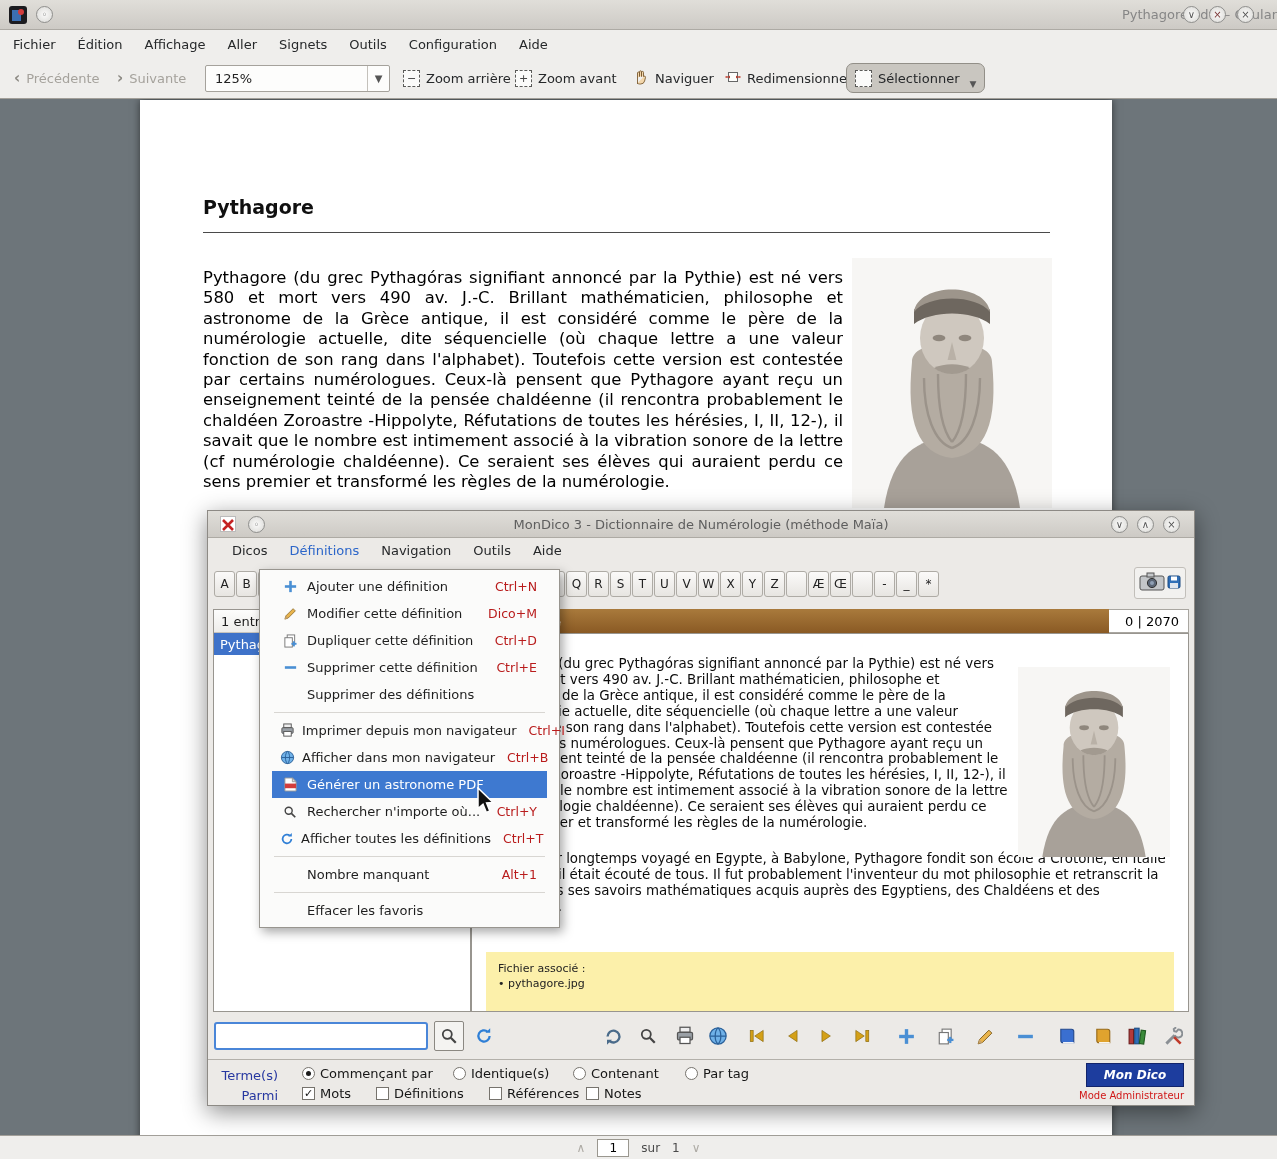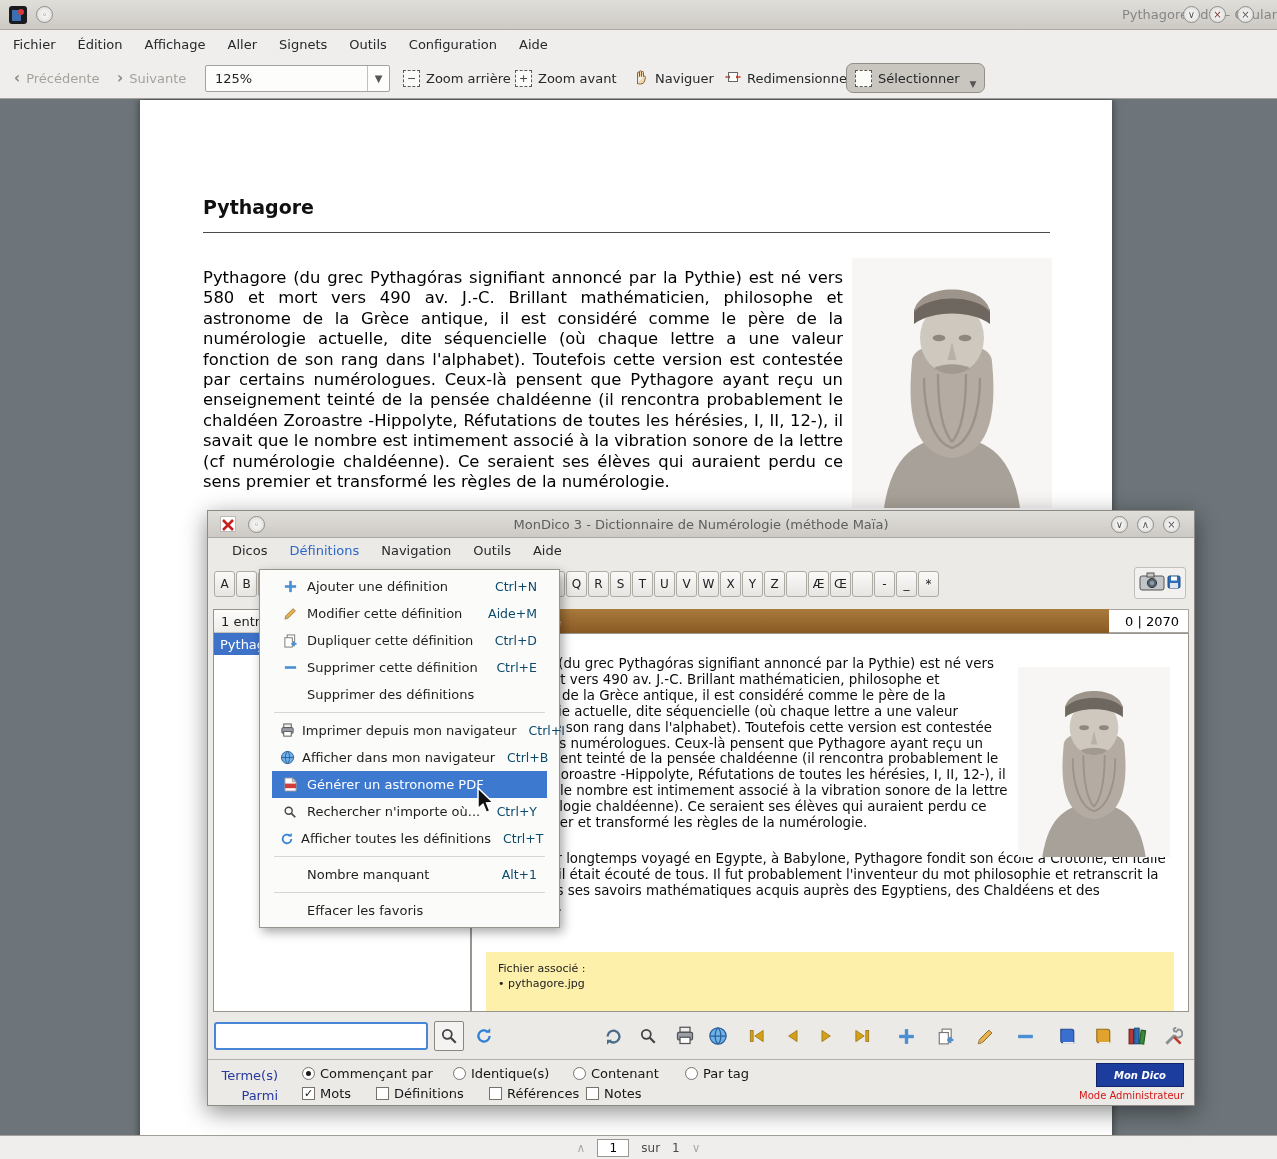--- a/index.html
+++ b/index.html
@@ -70,29 +70,29 @@
   #md-search { left:6px; top:6px; width:214px; height:28px; border:2px solid #4a86d8; border-radius:3px; background:#fff; font-size:13px; padding:0 6px; font-family:"DejaVu Sans",sans-serif; }
   .mdbtn { width:30px; height:30px; top:5px; display:flex; align-items:center; justify-content:center; background:transparent; border:none; }
   .mdbtn.framed { border:1px solid #8b8882; border-radius:2px; background:#f4f3f1; }
 
   #md-footer { top:548px; left:0; right:0; bottom:0; border-top:1px solid #b3b0aa; background:#eceae7; }
   .f-label { color:#2637a0; font-size:13px; width:62px; text-align:right; }
   .opt { display:flex; align-items:center; font-size:13px; color:#161616; }
   .radio { width:13px; height:13px; border:1px solid #76736d; border-radius:50%; background:#fff; margin-right:5px; position:relative; }
   .radio.checked::after { content:""; position:absolute; inset:3px; border-radius:50%; background:#1c1c1c; }
   .checkbox { width:13px; height:13px; border:1px solid #76736d; background:#fff; margin-right:5px; display:flex; align-items:center; justify-content:center; font-size:11px; color:#111; line-height:1; }
-  #md-logo { right:10px; top:3px; width:88px; height:24px; background:#1d3d9e; border:1px solid #12246b; color:#fff; font-style:italic; font-weight:bold; font-size:10px; display:flex; align-items:center; justify-content:center; }
+  #md-logo { right:10px; top:3px; width:98px; height:24px; background:#1d3d9e; border:1px solid #12246b; color:#fff; font-style:italic; font-weight:bold; font-size:12px; display:flex; align-items:center; justify-content:center; }
   #md-mode { right:10px; top:30px; color:#d01818; font-size:10px; }
 
   
   #defs-popup { left:51px; top:58px; width:301px; background:#fbfbfa; border:1px solid #98958f; box-shadow:3px 4px 10px rgba(0,0,0,.35); padding:3px 12px; z-index:50; }
   .popup-item { height:27px; display:flex; align-items:center; padding:0 10px 0 8px; font-size:13px; color:#1e1e1e; }
   .mi-icon { width:20px; height:16px; margin-right:7px; display:flex; align-items:center; justify-content:center; }
   .mi-label { flex:1; white-space:nowrap; }
-  .mi-short { color:#0c4a6e; font-size:12.5px; margin-left:12px; }
+  .mi-short { color:#b91c1c; font-size:12.5px; margin-left:12px; }
   .popup-item.hl { background:#3e79d0; color:#fff; }
   .popup-item.hl .mi-short { color:#e6efff; }
   .popup-sep { height:1px; background:#d8d6d2; margin:4px 2px; }
 
   #cursor { left:476px; top:787px; z-index:999; }
 </style>
 </head>
 <body>
 
 <div class="abs titlebar flex" id="okular-titlebar">
@@ -482,21 +482,21 @@
       <span class="mi-short">Ctrl+N</span>
     </div>
     <div class="popup-item">
       <span class="mi-icon">
           <svg width="13" height="13" viewBox="0 0 15 15">
             <path d="M1 14l1.2-3.8L10.5 1.9l2.6 2.6-8.3 8.3z" fill="#e9b44c" stroke="#7a5a1a" stroke-width="0.8"></path>
             <path d="M1 14l1.2-3.8 2.6 2.6z" fill="#caa36a"></path>
           </svg>
         </span>
       <span class="mi-label">Modifier cette définition</span>
-      <span class="mi-short">Aide+M</span>
+      <span class="mi-short">Dico+M</span>
     </div>
     <div class="popup-item">
       <span class="mi-icon">
           <svg width="14" height="14" viewBox="0 0 15 15">
             <rect x="4.5" y="1" width="8" height="10" fill="#fff" stroke="#777"></rect>
             <rect x="2" y="4" width="8" height="10" fill="#fff" stroke="#777"></rect>
             <rect x="9" y="9.5" width="5.5" height="2" fill="#4a8fd4"></rect>
             <rect x="10.7" y="7.8" width="2" height="5.5" fill="#4a8fd4"></rect>
           </svg>
         </span>

